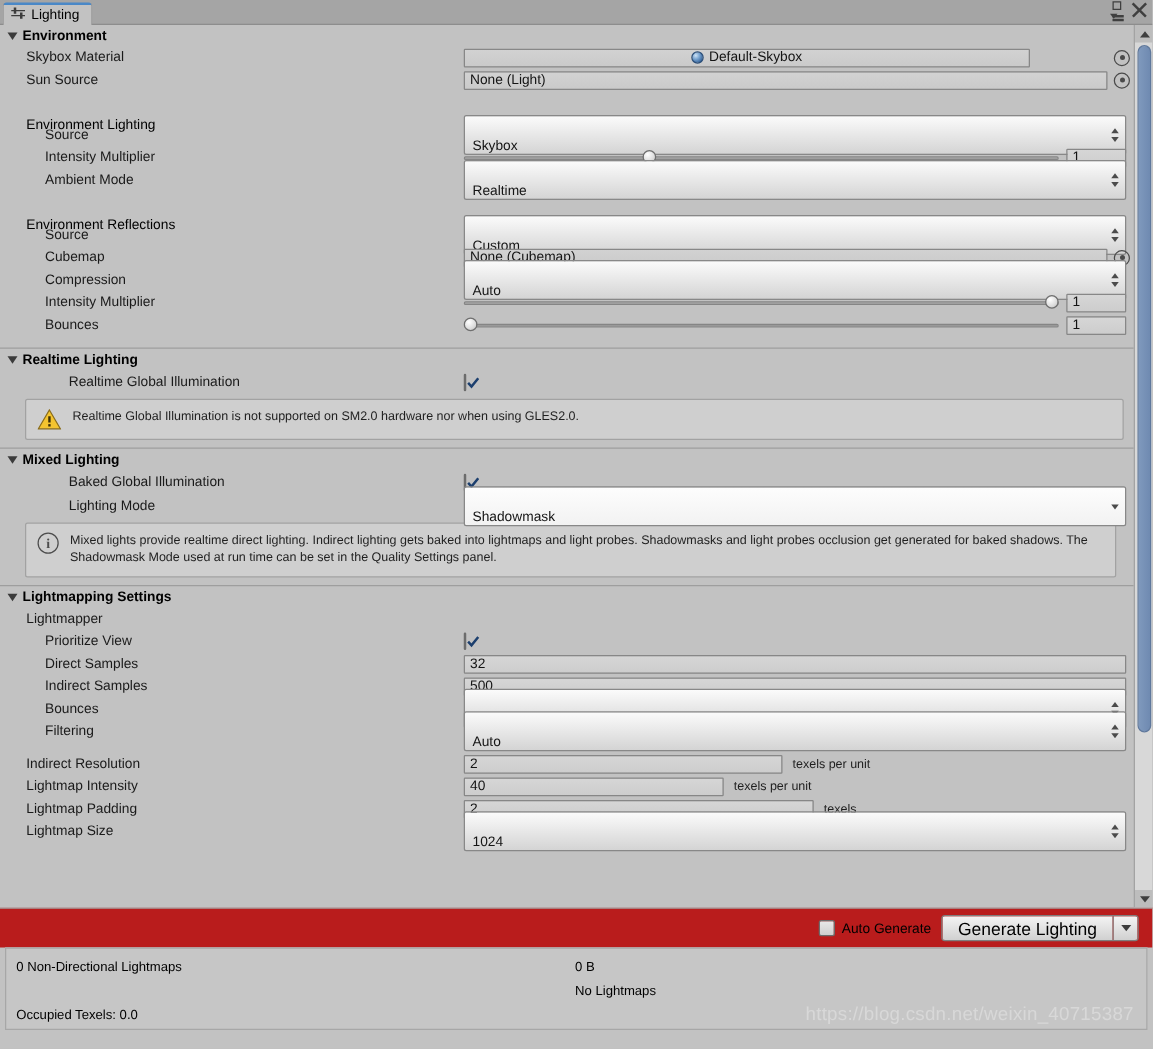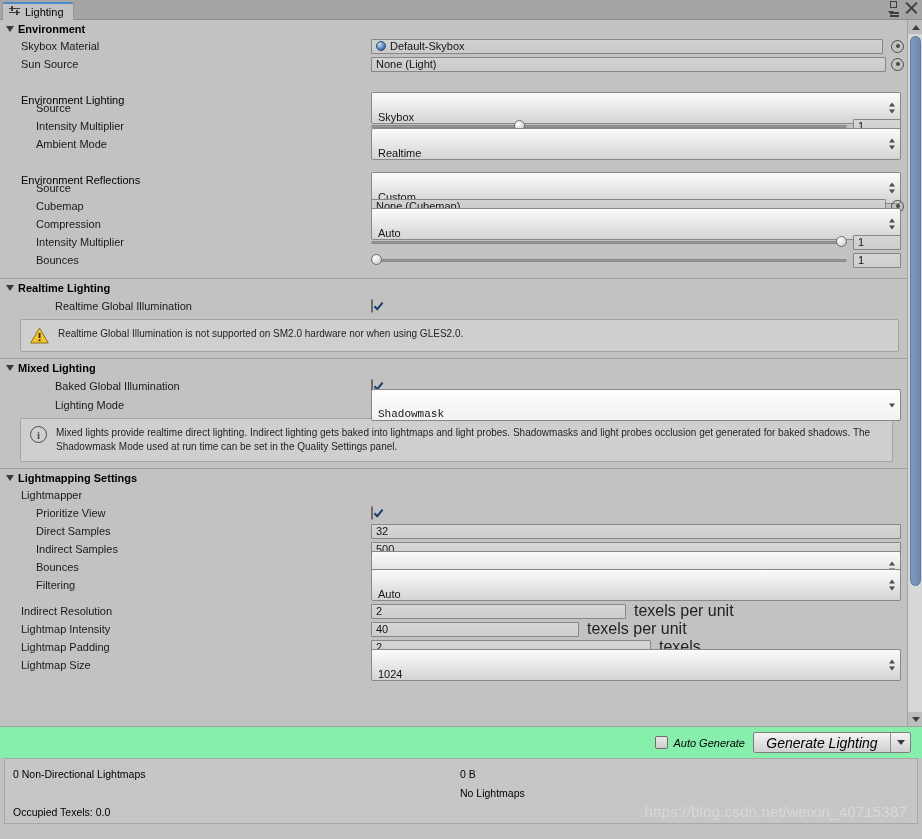--- a/index.html
+++ b/index.html
@@ -167,36 +167,36 @@
     margin: 4px 8px 6px 20px; background: #cfcfcf;
     border: 1px solid #a2a2a2; border-radius: 2px;
     display: flex; gap: 9px; padding: 7px 9px; align-items: flex-start;
   }
   .helpbox .txt { font-size: 10px; line-height: 14px; color: #1f1f1f; }
   .warn-ico { flex: none; width: 19px; height: 17px; position: relative; }
   .info-ico { flex: none; width: 17px; height: 17px; border-radius: 50%;
     border: 1.5px solid #4c4c4c; display: flex; align-items: center; justify-content: center;
     font-size: 11px; font-weight: bold; color: #4c4c4c; font-family: "Liberation Serif", serif; }
 
-  .unit { font-size: 16px; color: #1f1f1f; margin-left: 8px; white-space: nowrap; }
+  .unit { font-size: 10px; color: #1f1f1f; margin-left: 8px; white-space: nowrap; }
 
   
   .vscroll { position: absolute; right: 0; top: 0; width: 15px; height: 100%;
              background: #bdbdbd; border-left: 1px solid #a3a3a3; }
   .vs-arrow { width: 15px; height: 14px; display: flex; align-items: center; justify-content: center; }
   .vs-arrow .t { width: 0; height: 0; border-left: 4px solid transparent; border-right: 4px solid transparent; }
   .vs-arrow.up .t { border-bottom: 5px solid #3f3f3f; }
   .vs-arrow.down .t { border-top: 5px solid #3f3f3f; }
   .vs-track { position: absolute; left: 0; top: 14px; bottom: 14px; width: 15px; background: #d8d8d8; }
   .vs-thumb { position: absolute; left: 2px; width: 11px; border-radius: 6px;
     background: linear-gradient(90deg,#7f99bd,#6f8ab1); border: 1px solid #5f789c; }
 
   
-  .genbar { height: 32px; background: #86efac; border-top: 1px solid #a0a0a0;
-            display: flex; align-items: center; justify-content: flex-end; padding-right: 12px; gap: 9px; font-style: italic; }
+  .genbar { height: 32px; background: #b91c1c; border-top: 1px solid #a0a0a0;
+            display: flex; align-items: center; justify-content: flex-end; padding-right: 12px; gap: 9px; }
   .auto-wrap { display: flex; align-items: center; gap: 5px; font-size: 11px; }
   .gen-btn { display: flex; height: 19px; border-radius: 2px; box-shadow: 0 0 0 1px #7e7e7e; overflow: hidden; }
   .gen-main { width: 136px; background: linear-gradient(#f4f4f4,#d0d0d0);
               display: flex; align-items: center; justify-content: center; font-size: 14px; }
   .gen-arrow { width: 20px; background: linear-gradient(#f4f4f4,#d0d0d0); border-left: 1px solid #8d8d8d;
                display: flex; align-items: center; justify-content: center; }
   .gen-arrow .t { width: 0; height: 0; border-left: 4px solid transparent;
                   border-right: 4px solid transparent; border-top: 5px solid #3c3c3c; }
 
   .statusbar { position: relative; height: 66px; margin: 0 4px 4px 4px;
@@ -241,21 +241,21 @@
     <div class="content">
 
       <div class="section-head first">
         <span class="caret"></span>
         <span>Environment</span>
       </div>
 
       <div class="row">
         <span class="lbl i1">Skybox Material</span>
         <div class="field-col" style="width:518px;display:flex;align-items:center;gap:6px;">
-          <div class="obj-field" style="width:512px;">
+          <div class="obj-field" style="width:453px;justify-content:center;">
             <span class="sphere"></span>
             <span>Default-Skybox</span>
           </div>
         </div>
         <span class="target-dot" style="position:absolute;left:891px;"></span>
       </div>
 
       <div class="row">
         <span class="lbl i1">Sun Source</span>
         <div class="field-col" style="width:518px;">
@@ -407,21 +407,21 @@
           <span class="cbx">
             <svg width="11" height="11" viewBox="0 0 11 11">
                 <path d="M1.5 5.3 L4.2 8.2 L9.6 1.6" stroke="#1c3f6e" stroke-width="2" fill="none"></path>
               </svg>
           </span>
         </div>
       </div>
 
       <div class="row tall">
         <span class="lbl i1">Lighting Mode</span>
-        <div class="field-col" style="width:530px;font-family:Liberation Mono, monospace;">
+        <div class="field-col" style="width:530px;">
           <div class="dropdown single" style="width:530px;background:linear-gradient(#fdfdfd,#f2f2f2);">
             <span>Shadowmask</span>
             <span class="updown"></span>
           </div>
         </div>
       </div>
 
       <div class="helpbox" style="margin-right:14px;">
         <span class="info-ico">i</span>
         <span class="txt">Mixed lights provide realtime direct lighting. Indirect lighting gets baked into lightmaps and light probes. Shadowmasks and light probes occlusion get generated for baked shadows. The Shadowmask Mode used at run time can be set in the Quality Settings panel.</span>

